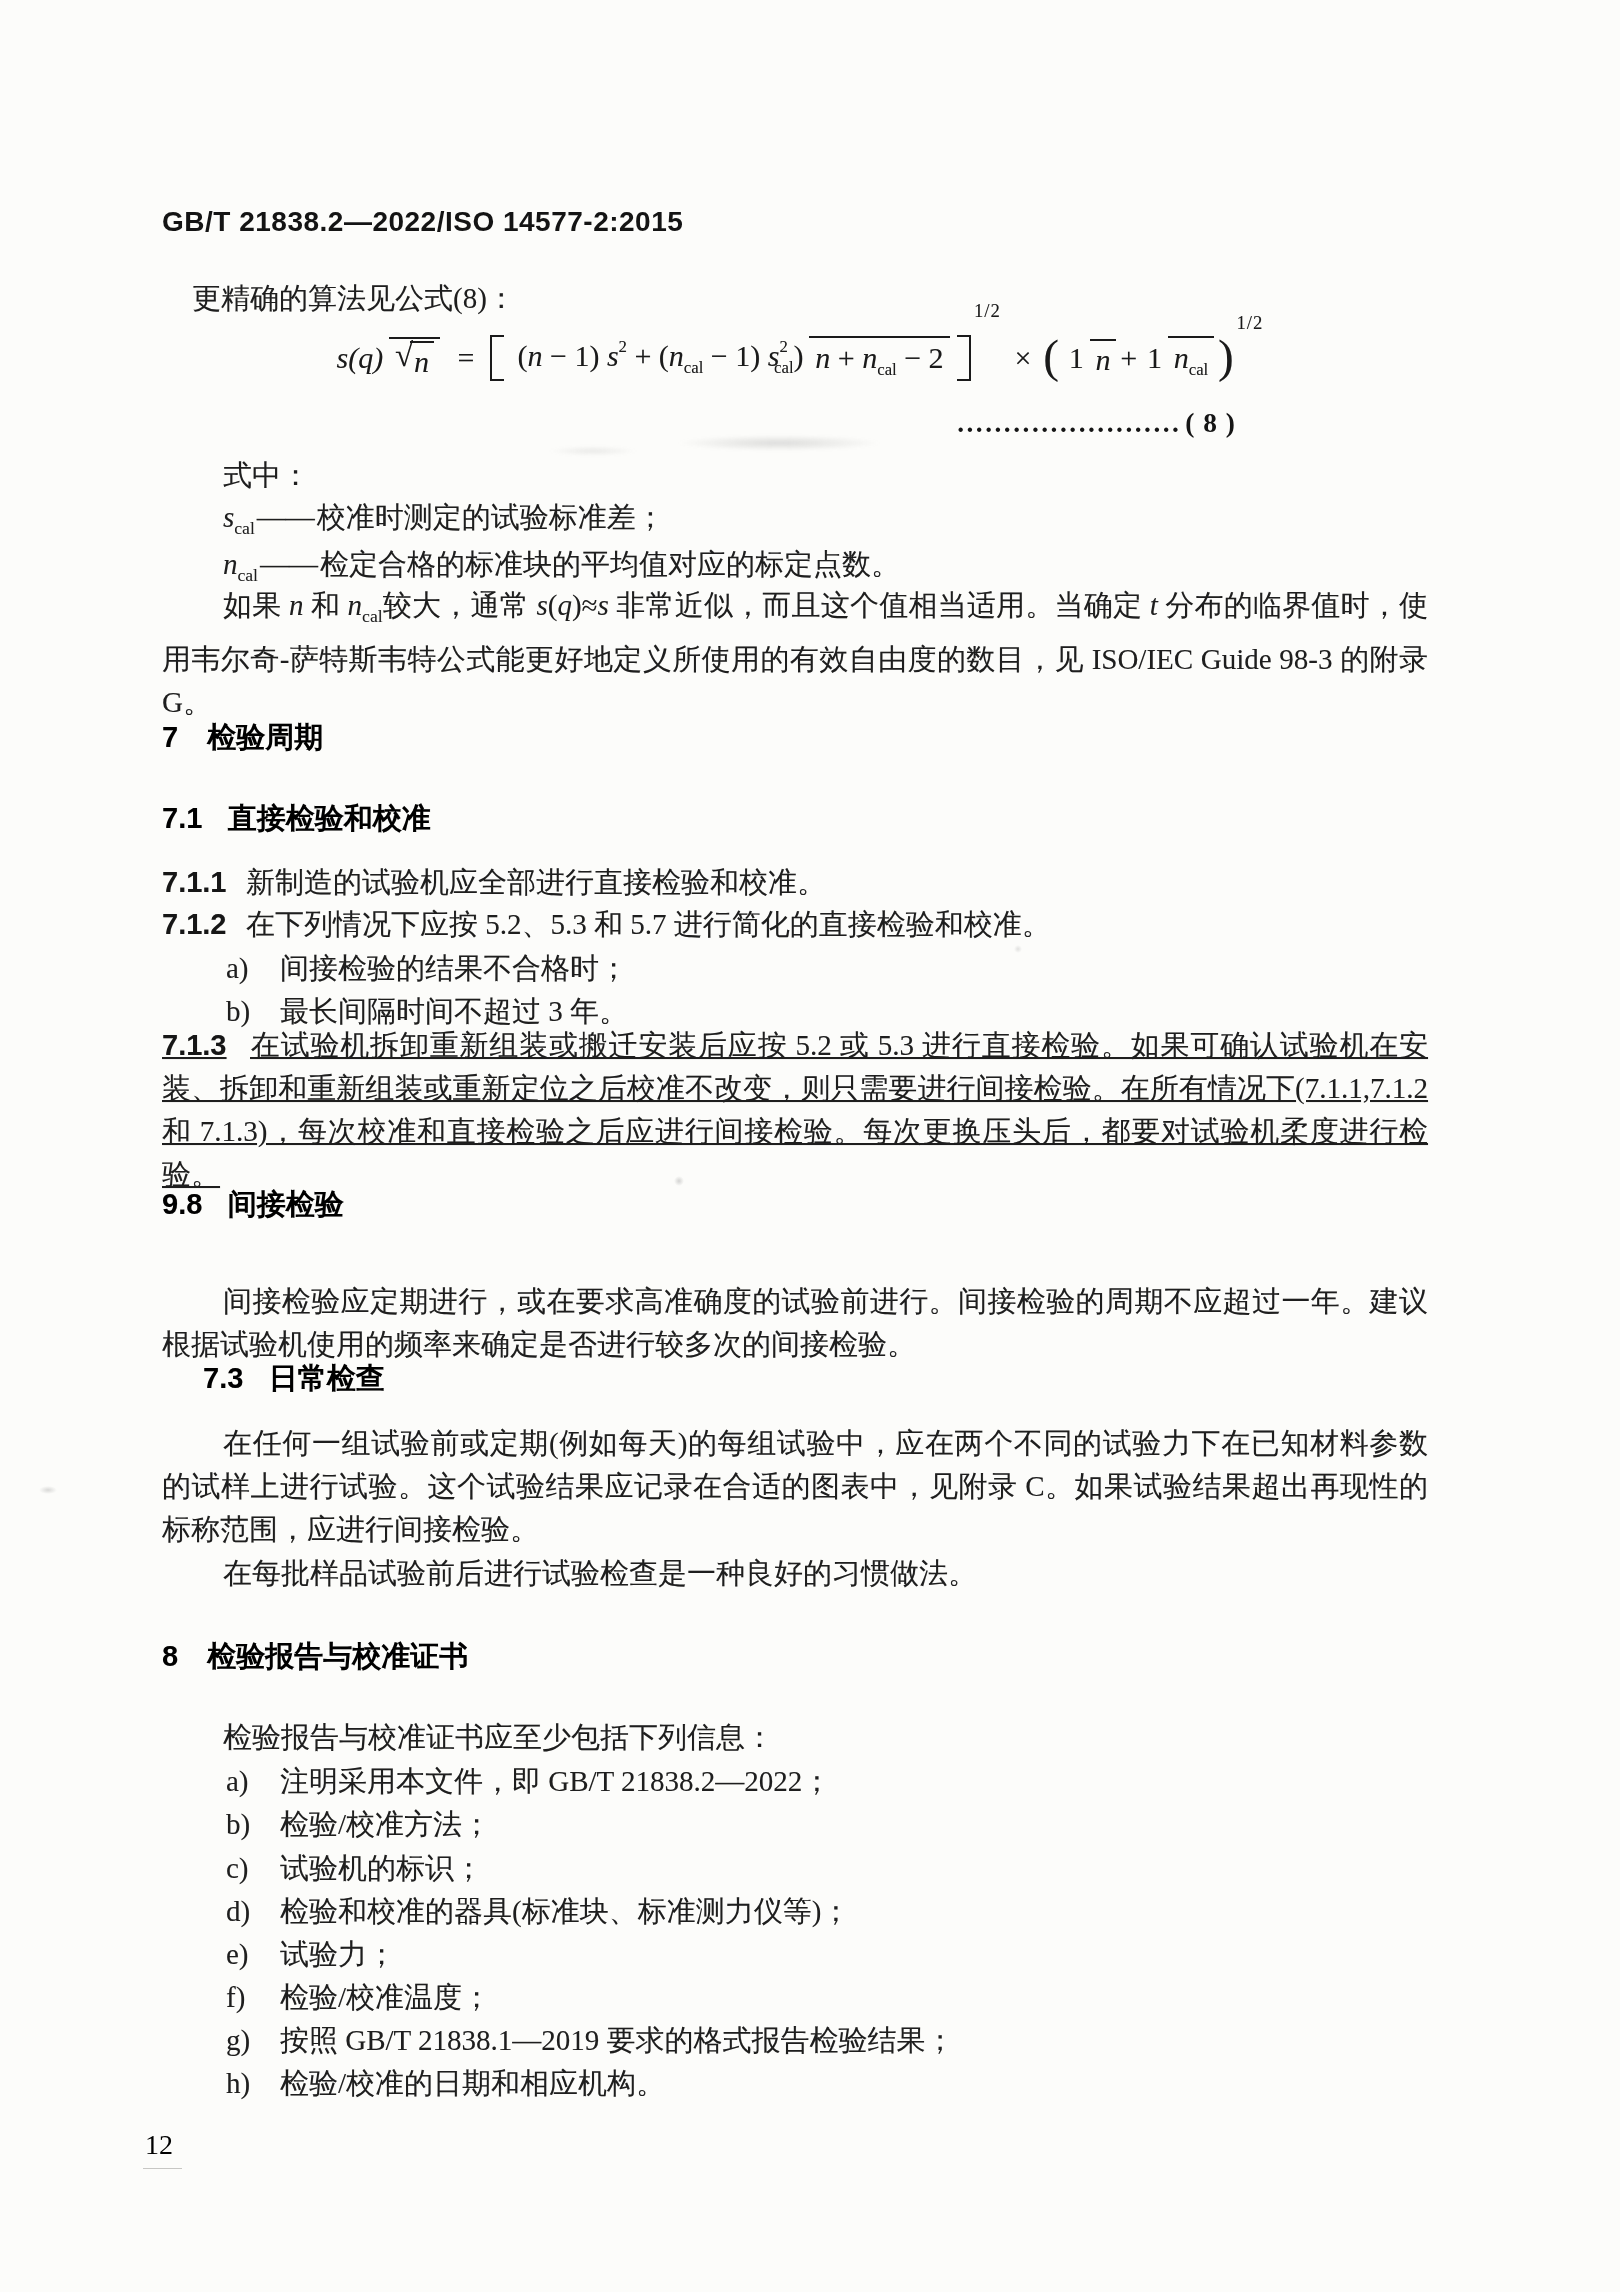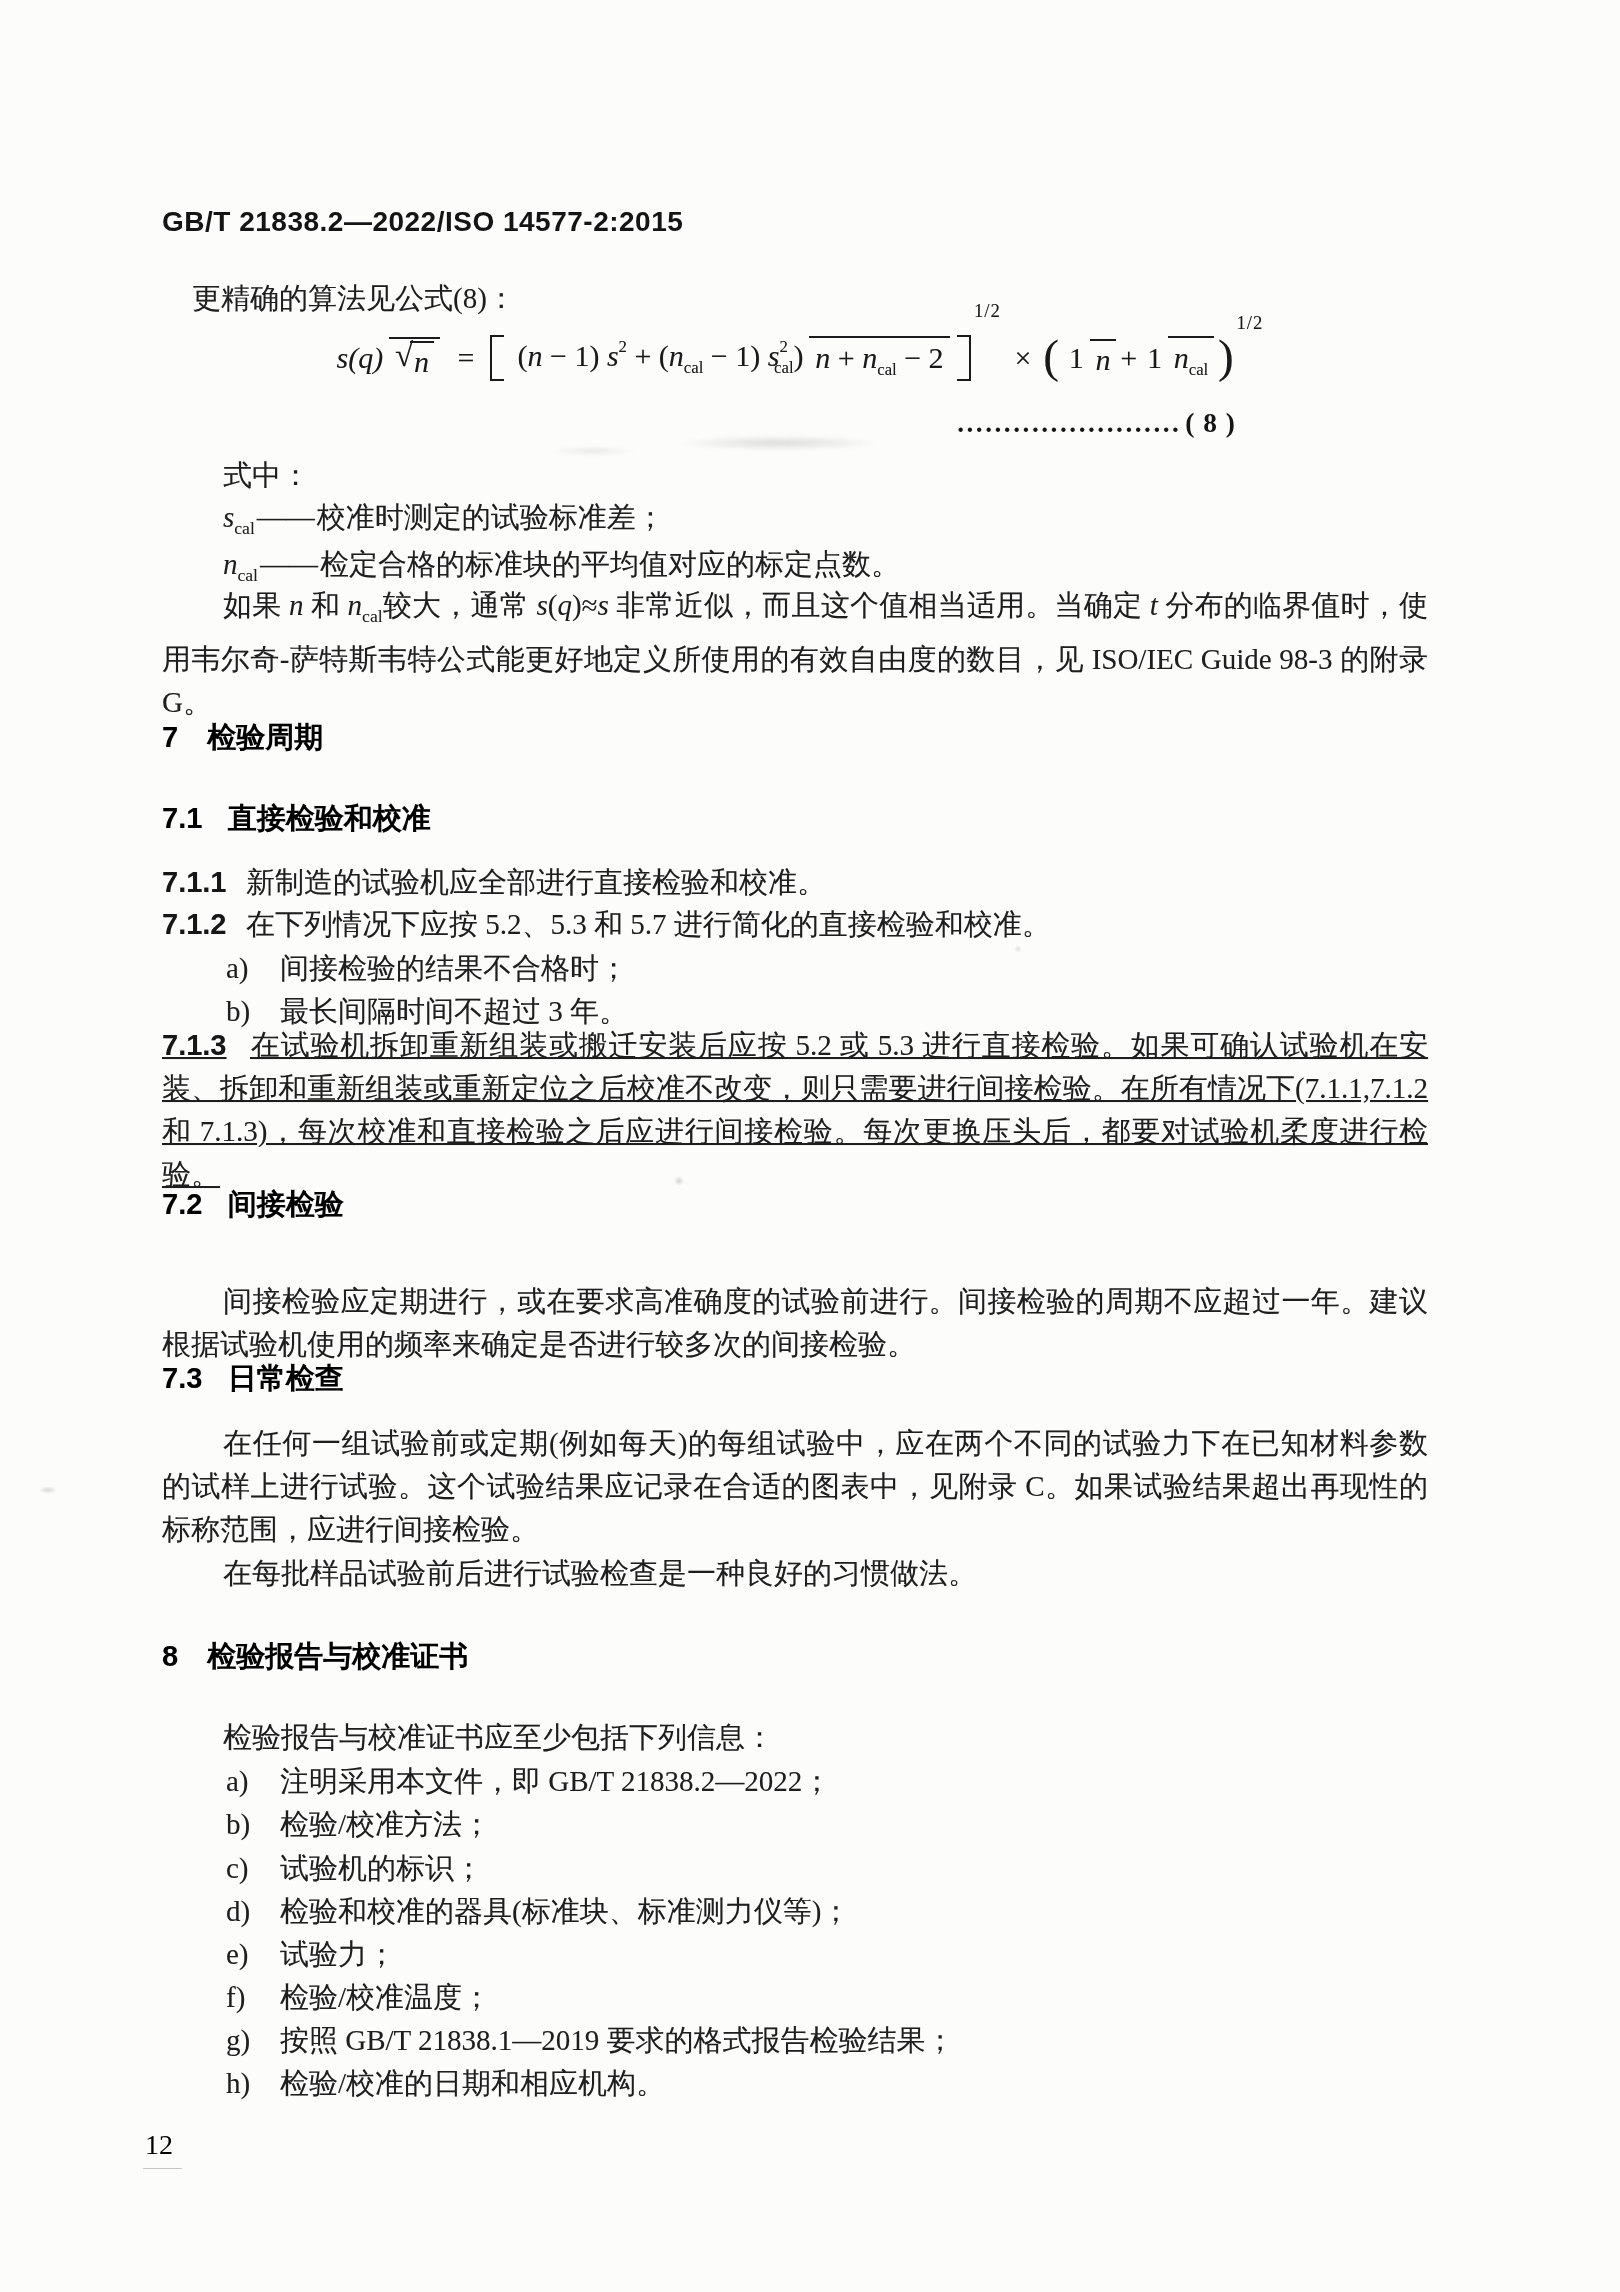--- a/index.html
+++ b/index.html
@@ -164,27 +164,27 @@
   <div class="abs body-text item-row" style="top:990px;">
     <span class="item-label">b)</span>
     <span>最长间隔时间不超过 3 年。</span>
   </div>
 
   <div class="abs body-text" style="top:1024px;text-decoration:underline;">
     <span class="clause-num-inline">7.1.3</span><span>在试验机拆卸重新组装或搬迁安装后应按 5.2 或 5.3 进行直接检验。如果可确认试验机在安装、拆卸和重新组装或重新定位之后校准不改变，则只需要进行间接检验。在所有情况下(7.1.1,7.1.2 和 7.1.3)，每次校准和直接检验之后应进行间接检验。每次更换压头后，都要对试验机柔度进行检验。</span>
   </div>
 
   <div class="abs sec-heading" style="top:1185px;">
-    <span class="sec-num" style="margin-right:25.5px;">7.2</span><span>间接检验</span>
+    <span class="sec-num" style="margin-right:25.5px;">9.8</span><span>间接检验</span>
   </div>
 
   <div class="abs body-text indent" style="top:1246px;margin-top:34px;">间接检验应定期进行，或在要求高准确度的试验前进行。间接检验的周期不应超过一年。建议根据试验机使用的频率来确定是否进行较多次的间接检验。</div>
 
   <div class="abs sec-heading" style="top:1359px;">
-    <span class="sec-num" style="margin-right:25.5px;">7.3</span><span>日常检查</span>
+    <span class="sec-num" style="margin-right:25.5px;margin-left:41px;">7.3</span><span>日常检查</span>
   </div>
 
   <div class="abs body-text indent" style="top:1422px;">在任何一组试验前或定期(例如每天)的每组试验中，应在两个不同的试验力下在已知材料参数的试样上进行试验。这个试验结果应记录在合适的图表中，见附录 C。如果试验结果超出再现性的标称范围，应进行间接检验。</div>
 
   <div class="abs body-text indent" style="top:1552px;">在每批样品试验前后进行试验检查是一种良好的习惯做法。</div>
 
   <div class="abs sec-heading" style="top:1637px;">
     <span class="sec-num">8</span><span>检验报告与校准证书</span>
   </div>
 

